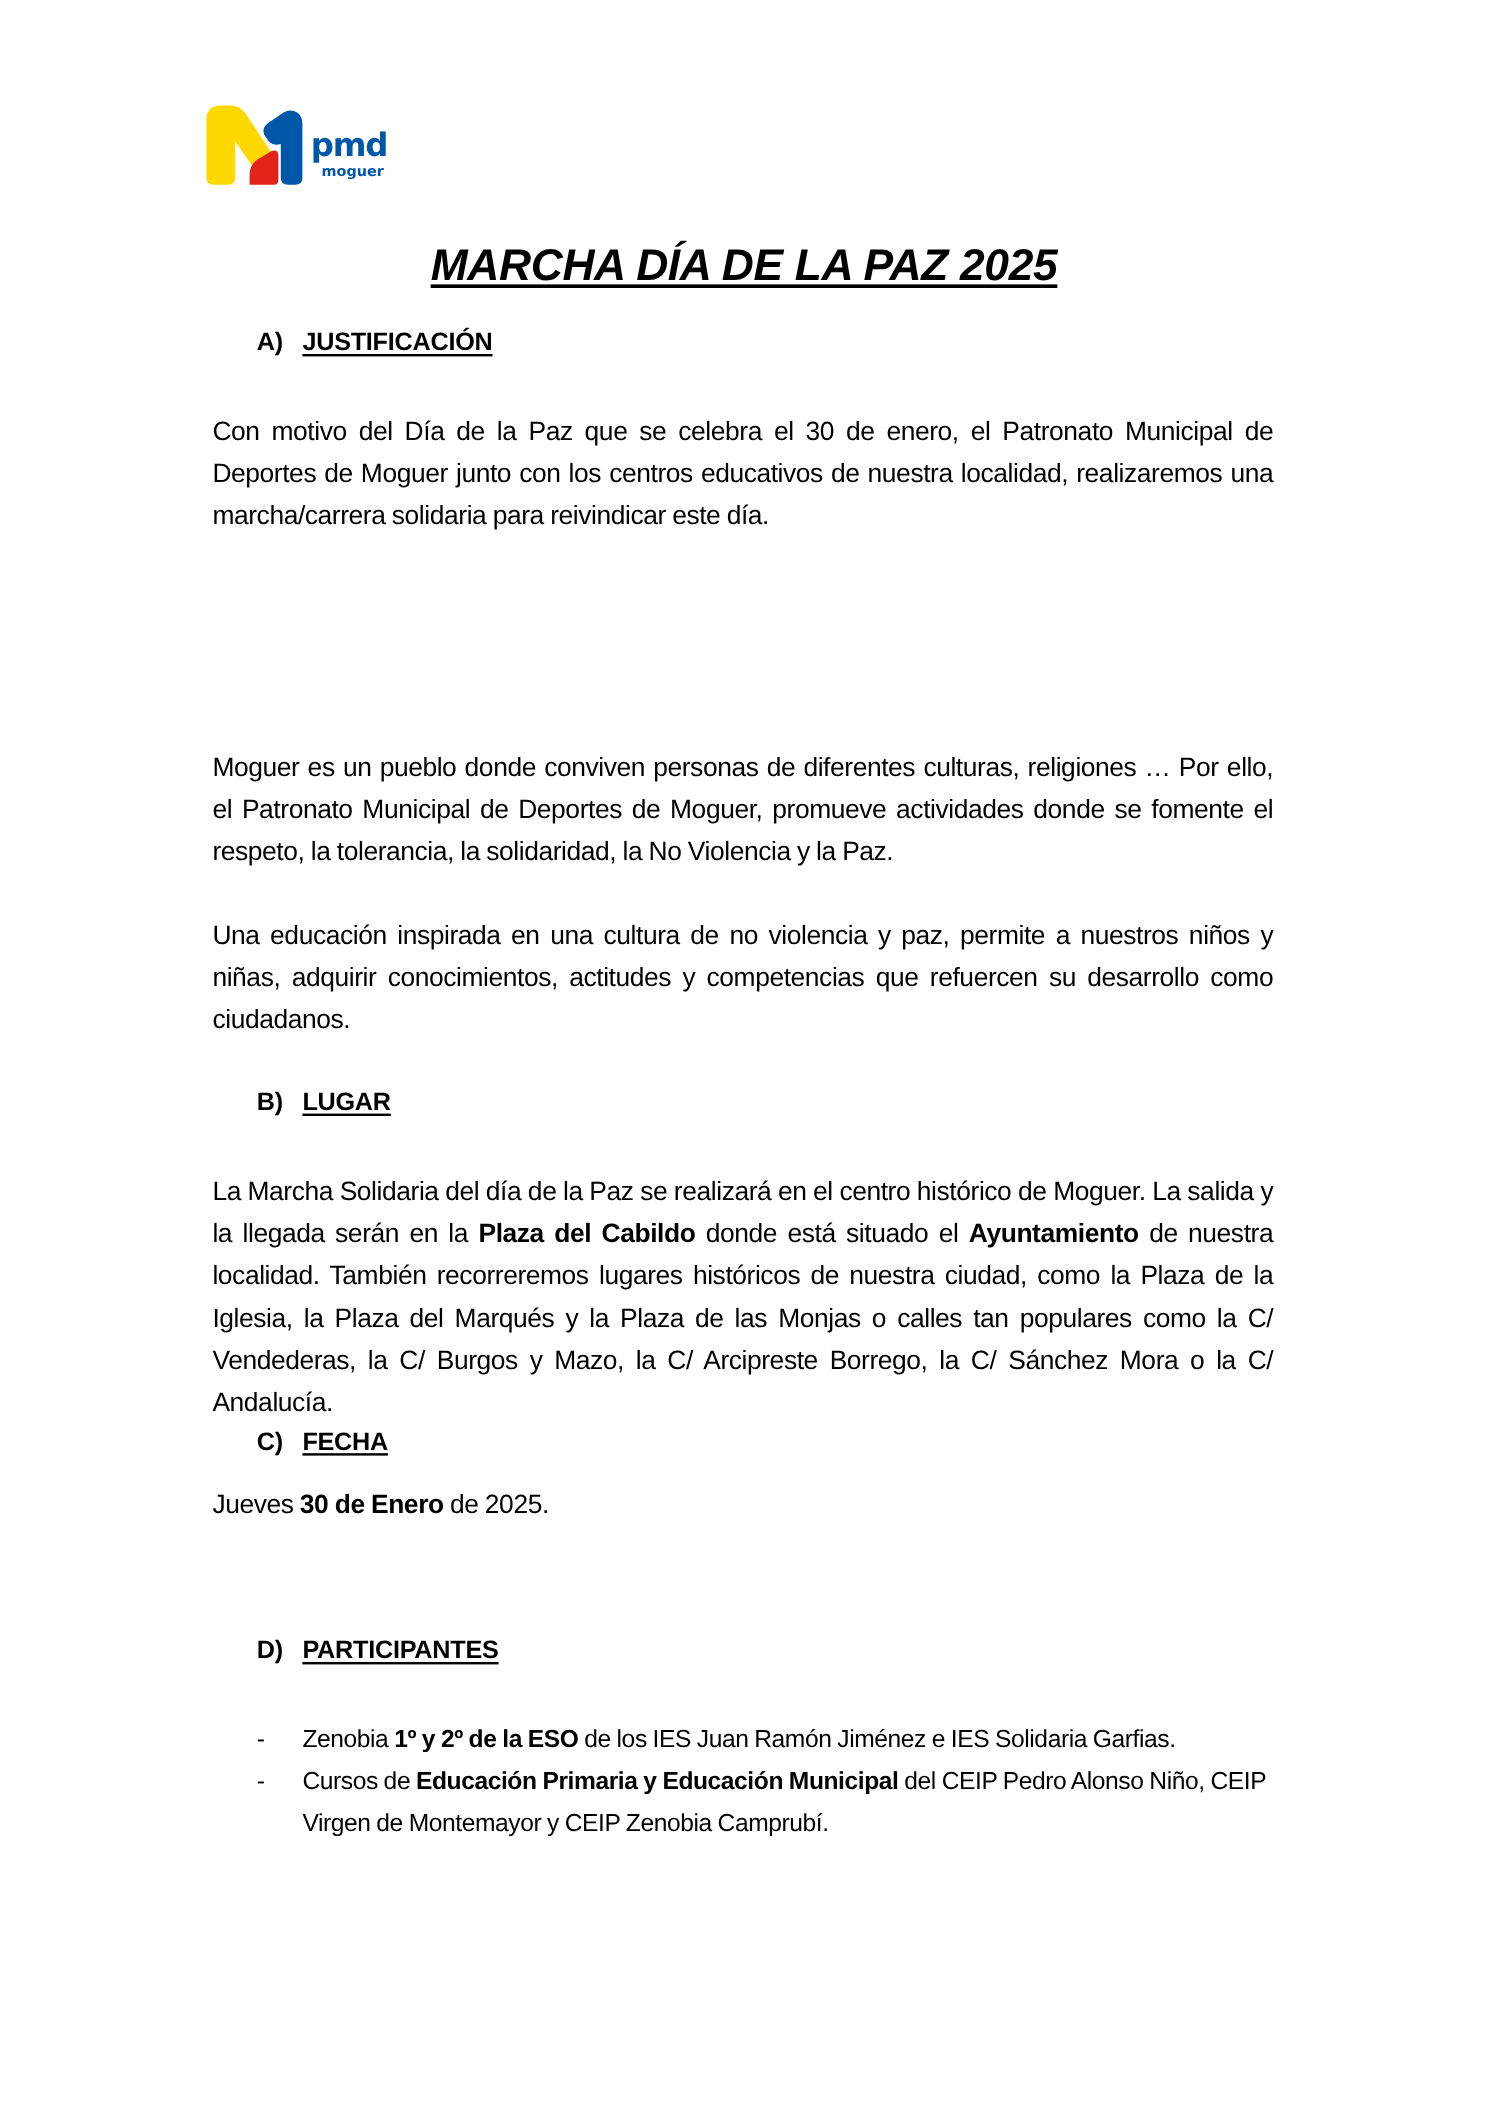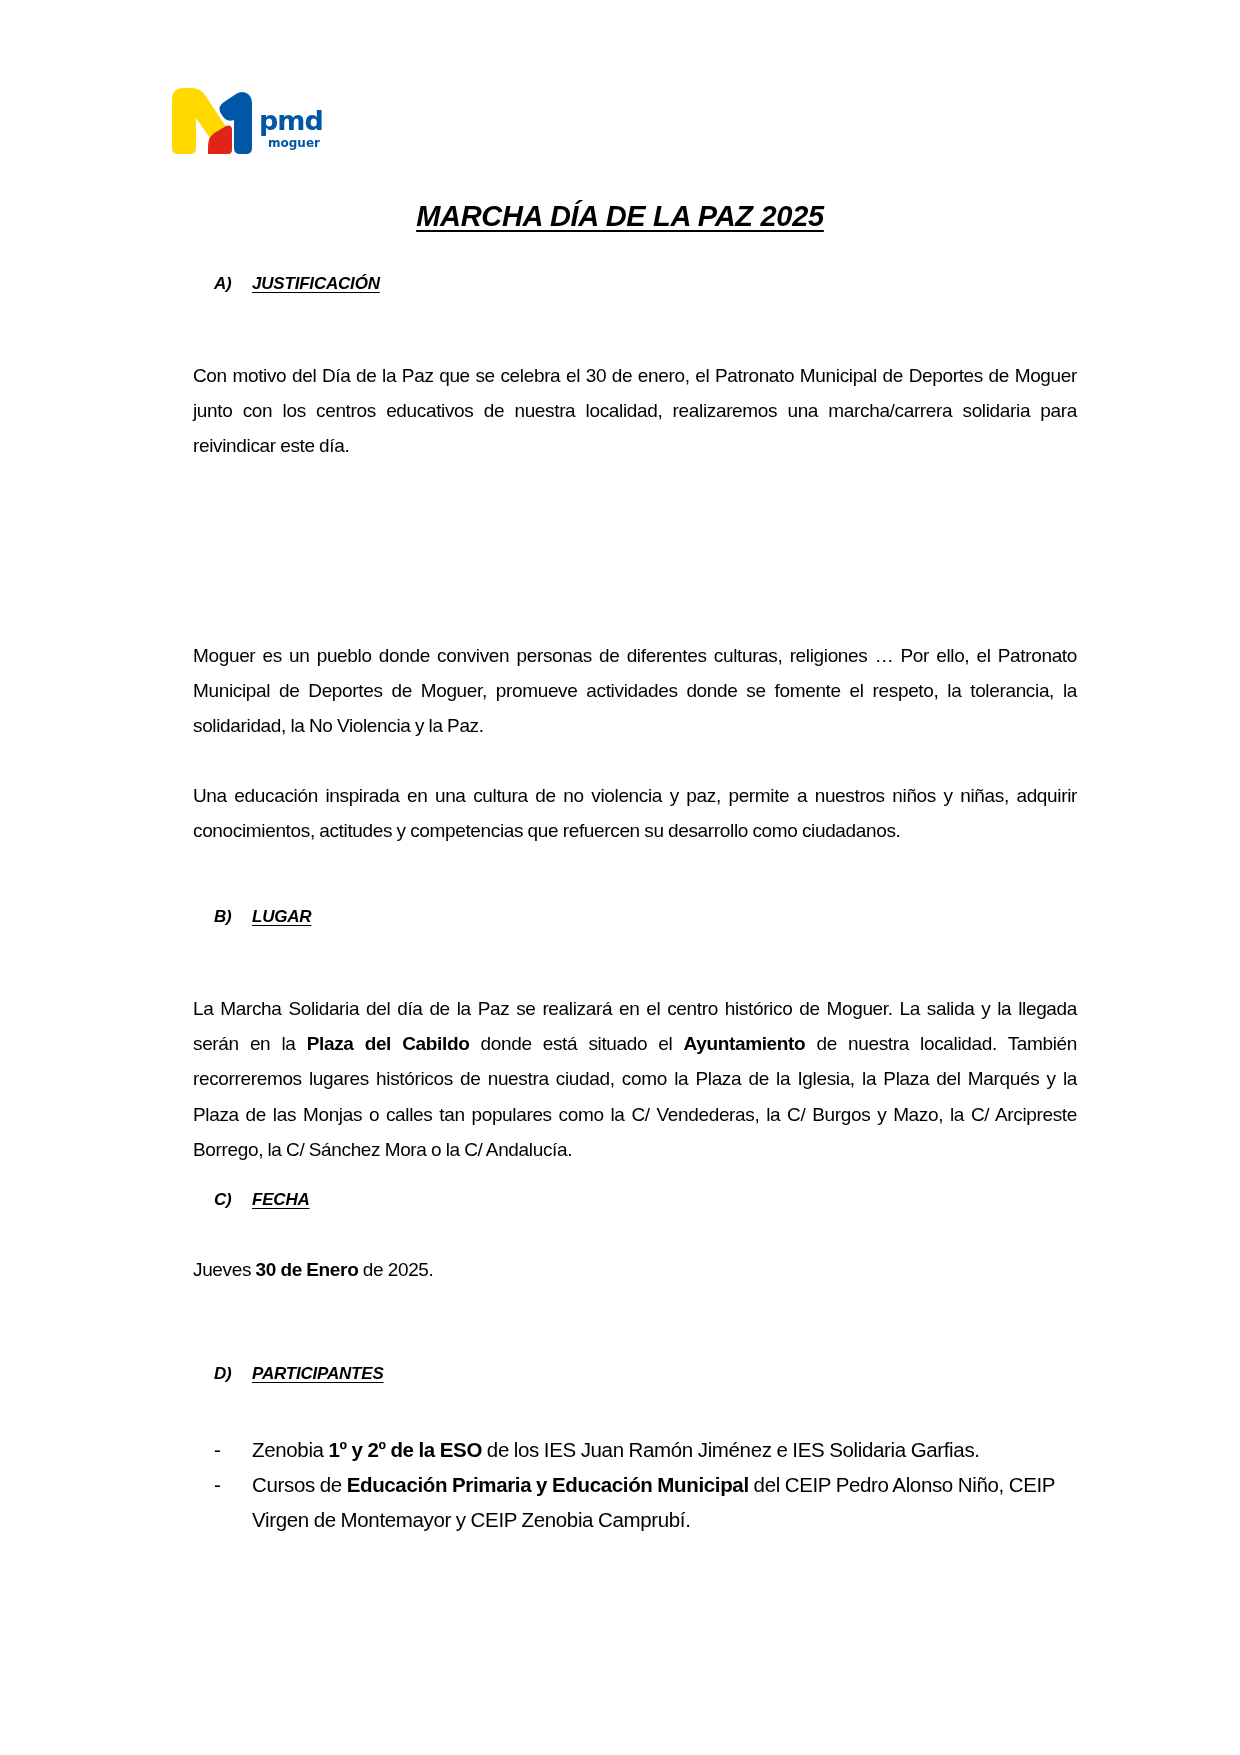--- a/index.html
+++ b/index.html
@@ -20,53 +20,52 @@
     .logo {
       position: absolute;
       left: 170px; top: 86px;
       width: 170px; height: 72px;
     }
     .title {
       position: absolute;
       left: 0; top: 200px;
       width: 1240px;
       text-align: center;
-      font-size: 29px;
+      font-size: 37px;
       font-weight: bold;
       font-style: italic;
       text-decoration: underline;
       text-underline-offset: 4px;
       letter-spacing: -0.3px;
       margin: 0;
     }
     .section-heading {
       position: absolute;
       left: 214px;
-      font-size: 17px;
+      font-size: 21px;
       font-weight: bold;
-      font-style: italic;
       margin: 0;
       letter-spacing: -0.2px;
     }
     .section-heading .letter {
       display: inline-block;
       width: 38px;
     }
     .section-heading .hlabel {
       text-decoration: underline;
       text-underline-offset: 3px;
     }
     .para {
       position: absolute;
       left: 177px;
       width: 884px;
-      font-size: 19px;
+      font-size: 22px;
       line-height: 35.2px;
       text-align: justify;
-      margin: 16px;
+      margin: 0;
       letter-spacing: -0.35px;
       word-spacing: -0.5px;
     }
     .para b { font-weight: bold; }
     .list {
       position: absolute;
       left: 177px; top: 1432px;
       width: 884px;
       margin: 0; padding: 0;
       list-style: none;

